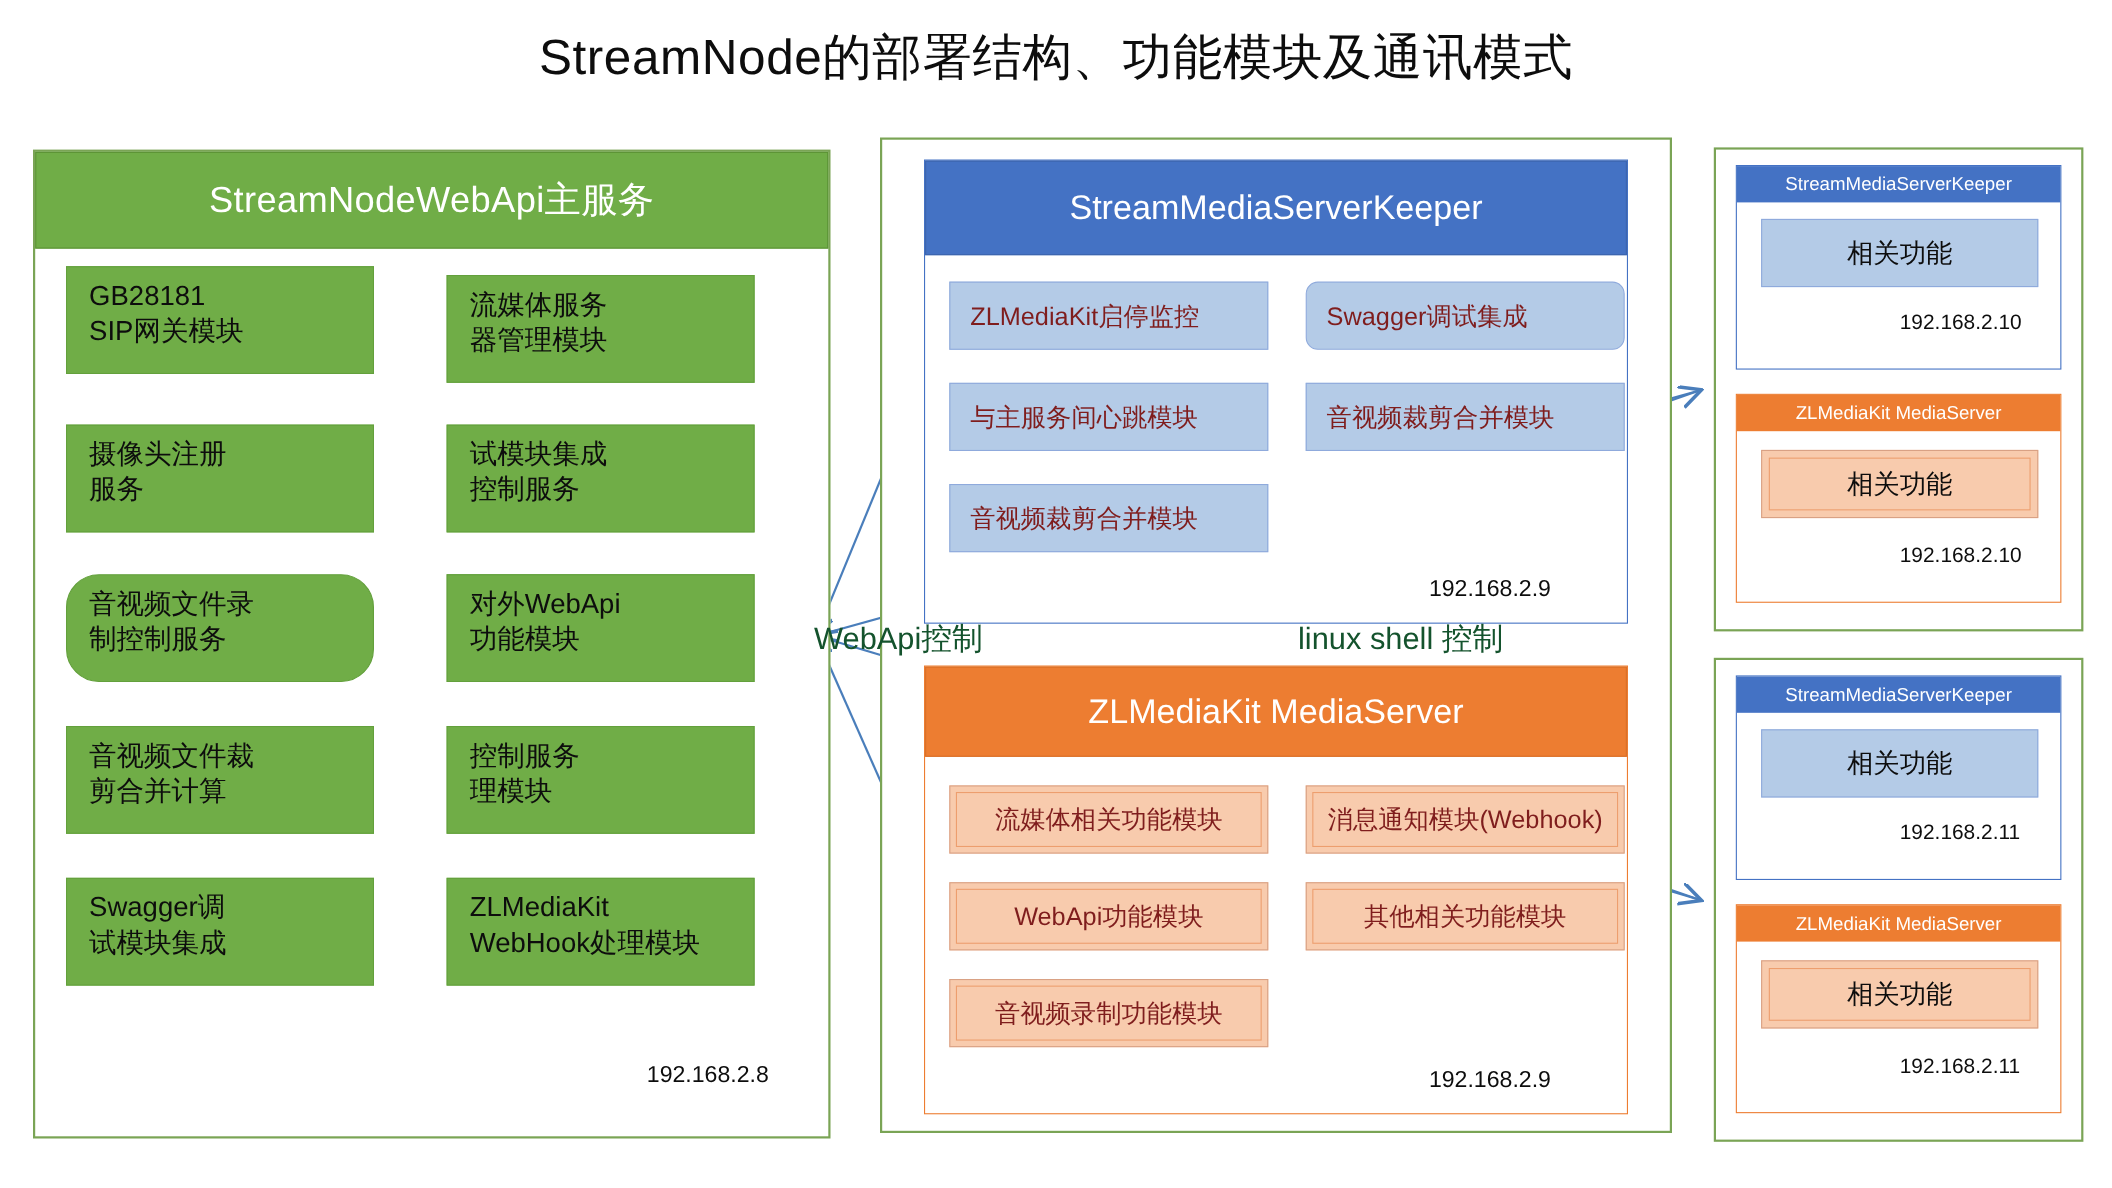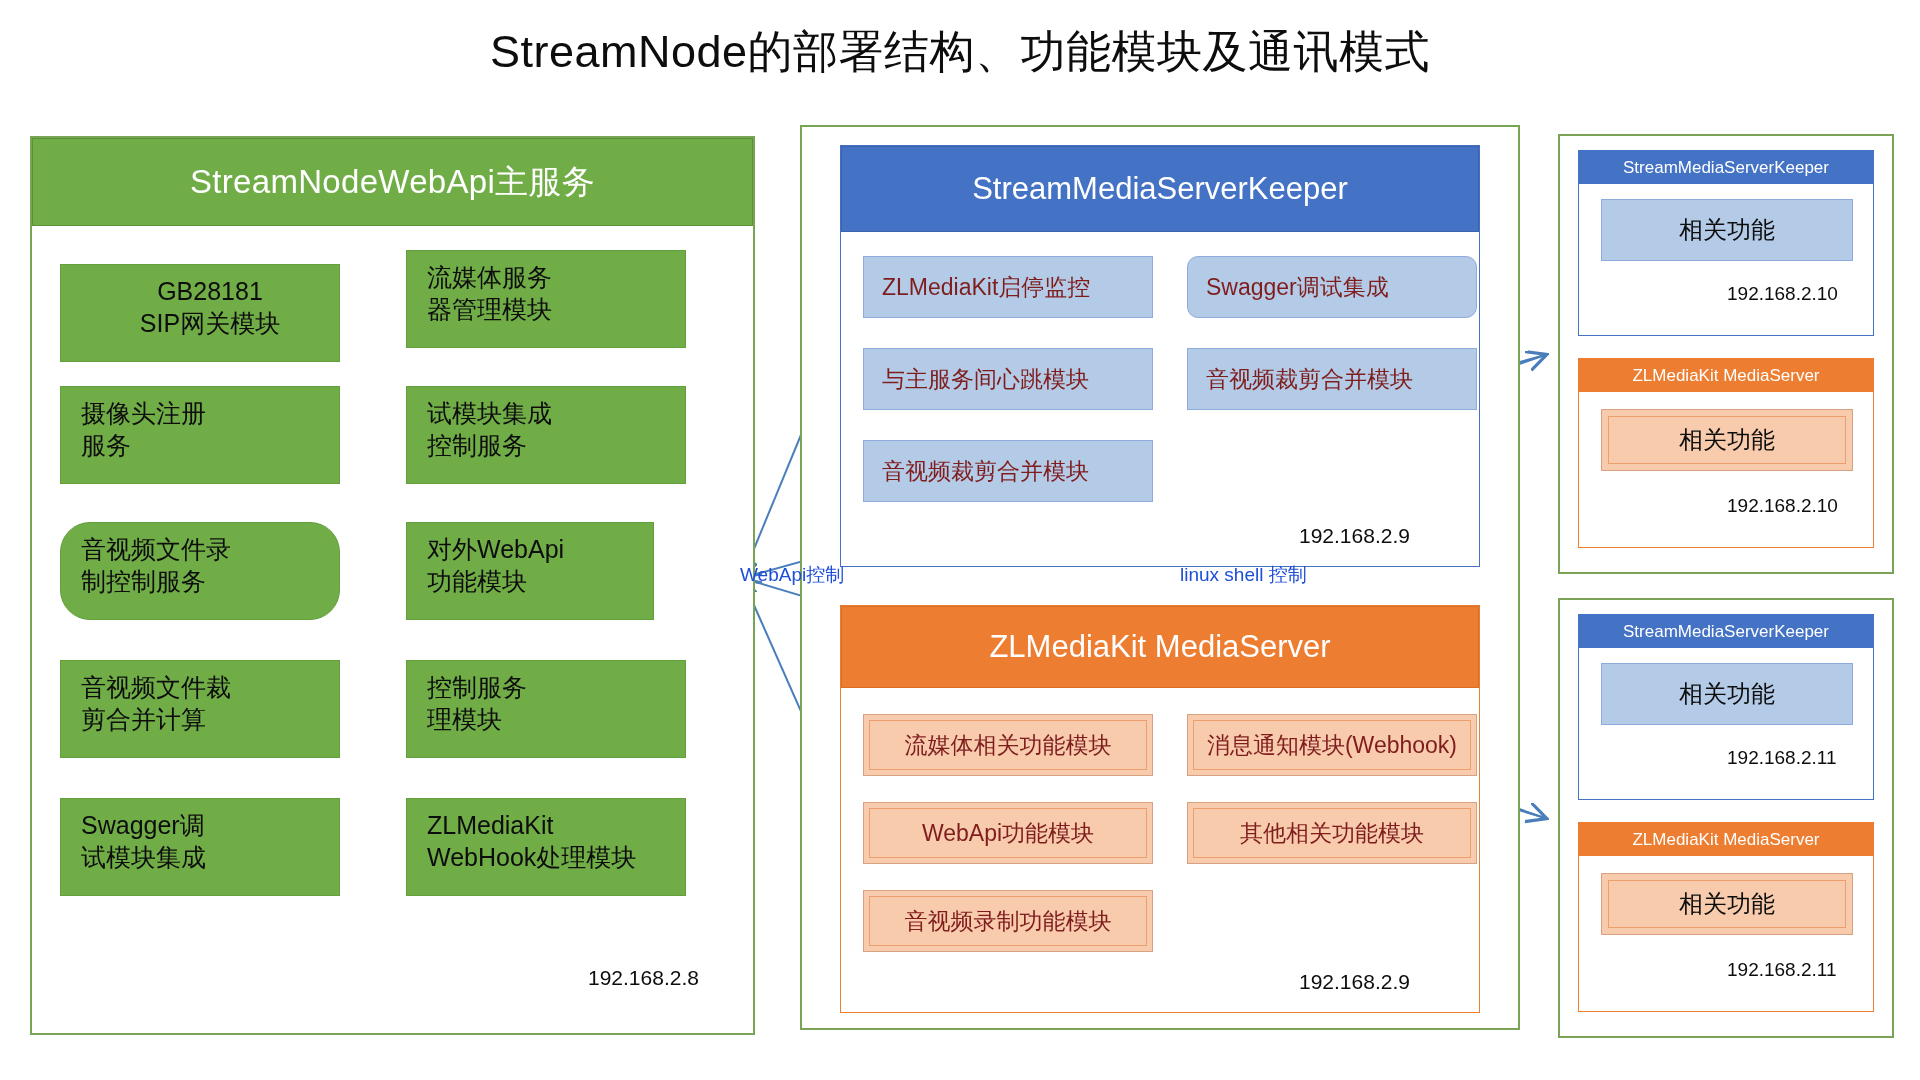--- a/index.html
+++ b/index.html
@@ -114,21 +114,21 @@
   .node-mod.blue{background:#b4cbe7;border:1px solid #8faadc;}
   .node-mod.salmon{background:#f8cbad;border:1px solid #d9a184;padding:6px;}
   .node-mod.salmon > span{
     display:flex;align-items:center;justify-content:center;
     width:100%;height:100%;border:1px solid #ed9e6e;box-sizing:border-box;
   }
   .node-ip{position:absolute;font-size:19px;color:#0d0d0d;white-space:nowrap;}
 
   
   .conn-label{
-    position:absolute;font-size:19px;color:#1d4ed8;white-space:nowrap;
+    position:absolute;font-size:28px;color:#14532d;white-space:nowrap;
   }
   
   #arrows{position:absolute;left:0;top:0;width:1920px;height:1080px;pointer-events:none;}
 </style>
 </head>
 <body>
 
 <div id="root">
 
   <div class="page-title">StreamNode的部署结构、功能模块及通讯模式</div>
@@ -171,33 +171,33 @@
       <path d="M1735,811 L1735,796" marker-end="url(#ahs)"></path>
       <path d="M1735,811 L1735,826" marker-end="url(#ahs)"></path>
     </g>
   </svg>
 
   <div class="abs group-frame left-panel">
 
     <div class="abs left-header">StreamNodeWebApi主服务</div>
 
     <div class="left-grid">
-      <div class="abs lmod" style="left:28px;top:38px;width:280px;height:98px;text-align:center;">GB28181
+      <div class="abs lmod" style="left:28px;top:16px;width:280px;height:98px;">GB28181
 SIP网关模块</div>
       <div class="abs lmod" style="left:374px;top:24px;width:280px;height:98px;">流媒体服务
 器管理模块</div>
 
       <div class="abs lmod" style="left:28px;top:160px;width:280px;height:98px;">摄像头注册
 服务</div>
       <div class="abs lmod" style="left:374px;top:160px;width:280px;height:98px;">试模块集成
 控制服务</div>
 
       <div class="abs lmod" style="left:28px;top:296px;width:280px;height:98px;border-radius:30px;">音视频文件录
 制控制服务</div>
-      <div class="abs lmod" style="left:374px;top:296px;width:248px;height:98px;">对外WebApi
+      <div class="abs lmod" style="left:374px;top:296px;width:280px;height:98px;">对外WebApi
 功能模块</div>
 
       <div class="abs lmod" style="left:28px;top:434px;width:280px;height:98px;">音视频文件裁
 剪合并计算</div>
       <div class="abs lmod" style="left:374px;top:434px;width:280px;height:98px;">控制服务
 理模块</div>
 
       <div class="abs lmod" style="left:28px;top:572px;width:280px;height:98px;">Swagger调
 试模块集成</div>
       <div class="abs lmod" style="left:374px;top:572px;width:280px;height:98px;">ZLMediaKit

